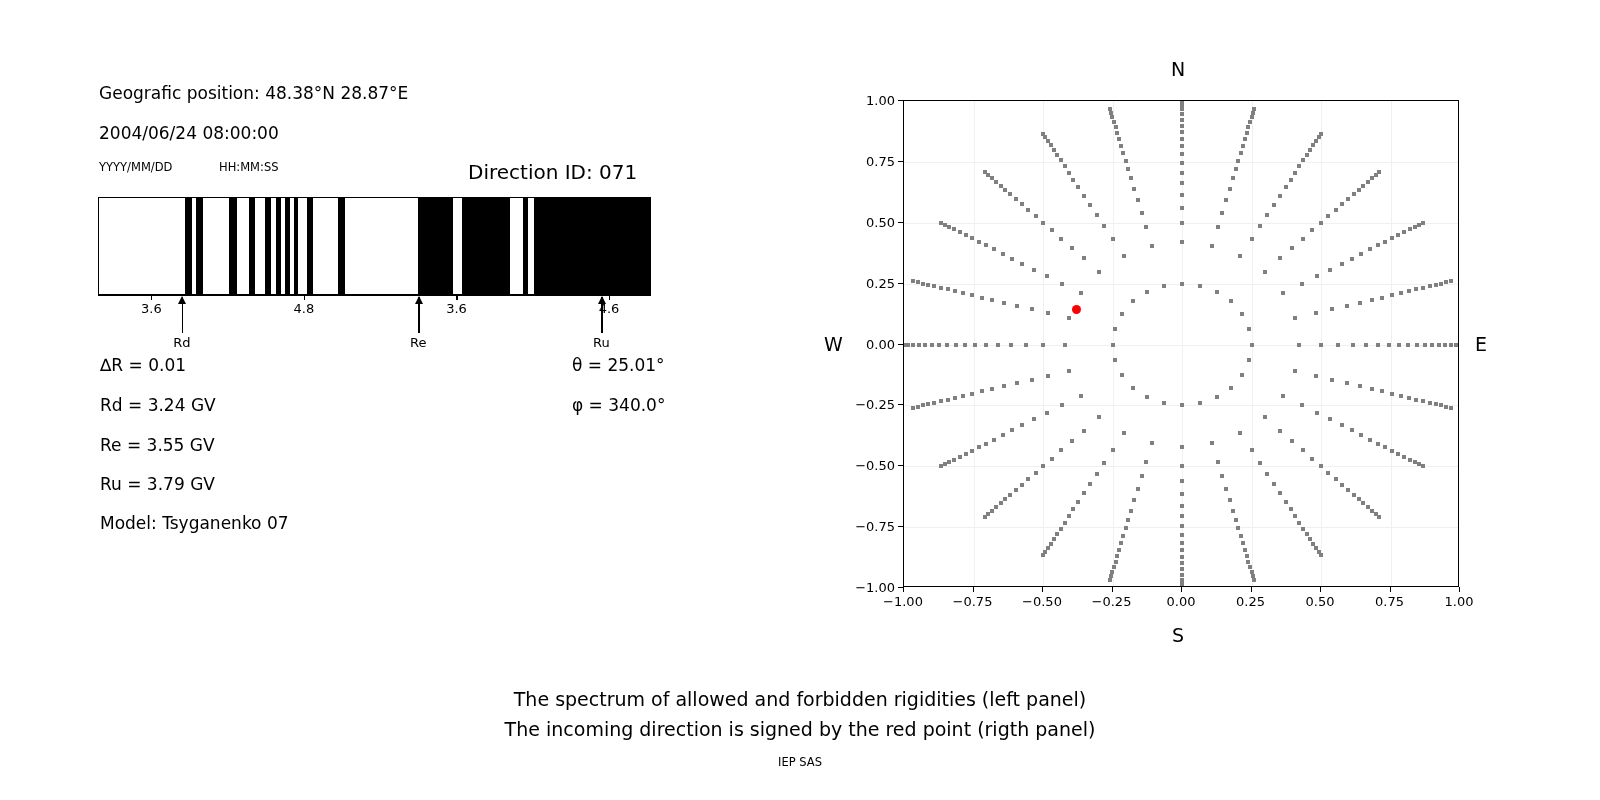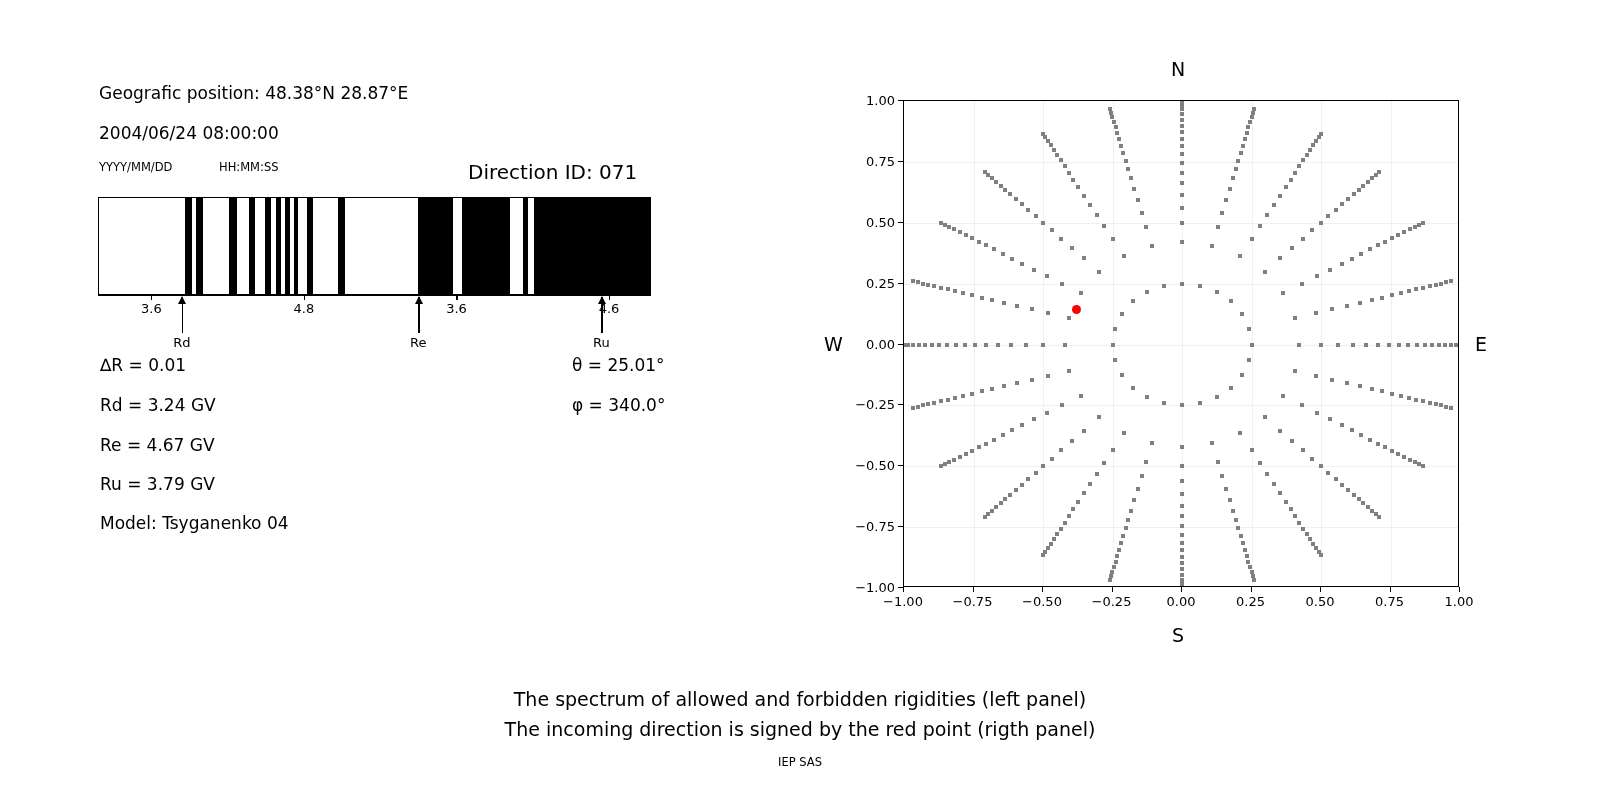--- a/index.html
+++ b/index.html
@@ -263,23 +263,23 @@
     </div>
     <div class="marker" style="left: 601.421px; top: 297px;">
       <div class="stem"></div>
       <div class="head"></div>
       <div class="mlabel">Ru</div>
     </div>
   </div>
 
 <div class="param param-left" style="top:355px">∆R = 0.01</div>
 <div class="param param-left" style="top:395px">Rd = 3.24 GV</div>
-<div class="param param-left" style="top:435px">Re = 4.67 GV</div>
+<div class="param param-left" style="top:435px">Re = 3.55 GV</div>
 <div class="param param-left" style="top:474px">Ru = 3.79 GV</div>
-<div class="param param-left" style="top:513px">Model: Tsyganenko 04</div>
+<div class="param param-left" style="top:513px">Model: Tsyganenko 07</div>
 <div class="param param-right" style="top:355px">θ = 25.01°</div>
 <div class="param param-right" style="top:395px">φ = 340.0°</div>
 
 <div id="polar-panel">
   <div id="polar-frame">
     <div id="polar-grid">
         <div class="gridline-v" style="left: 69.5px;"></div>
         <div class="gridline-v" style="left: 139px;"></div>
         <div class="gridline-v" style="left: 208.5px;"></div>
         <div class="gridline-v" style="left: 278px;"></div>

